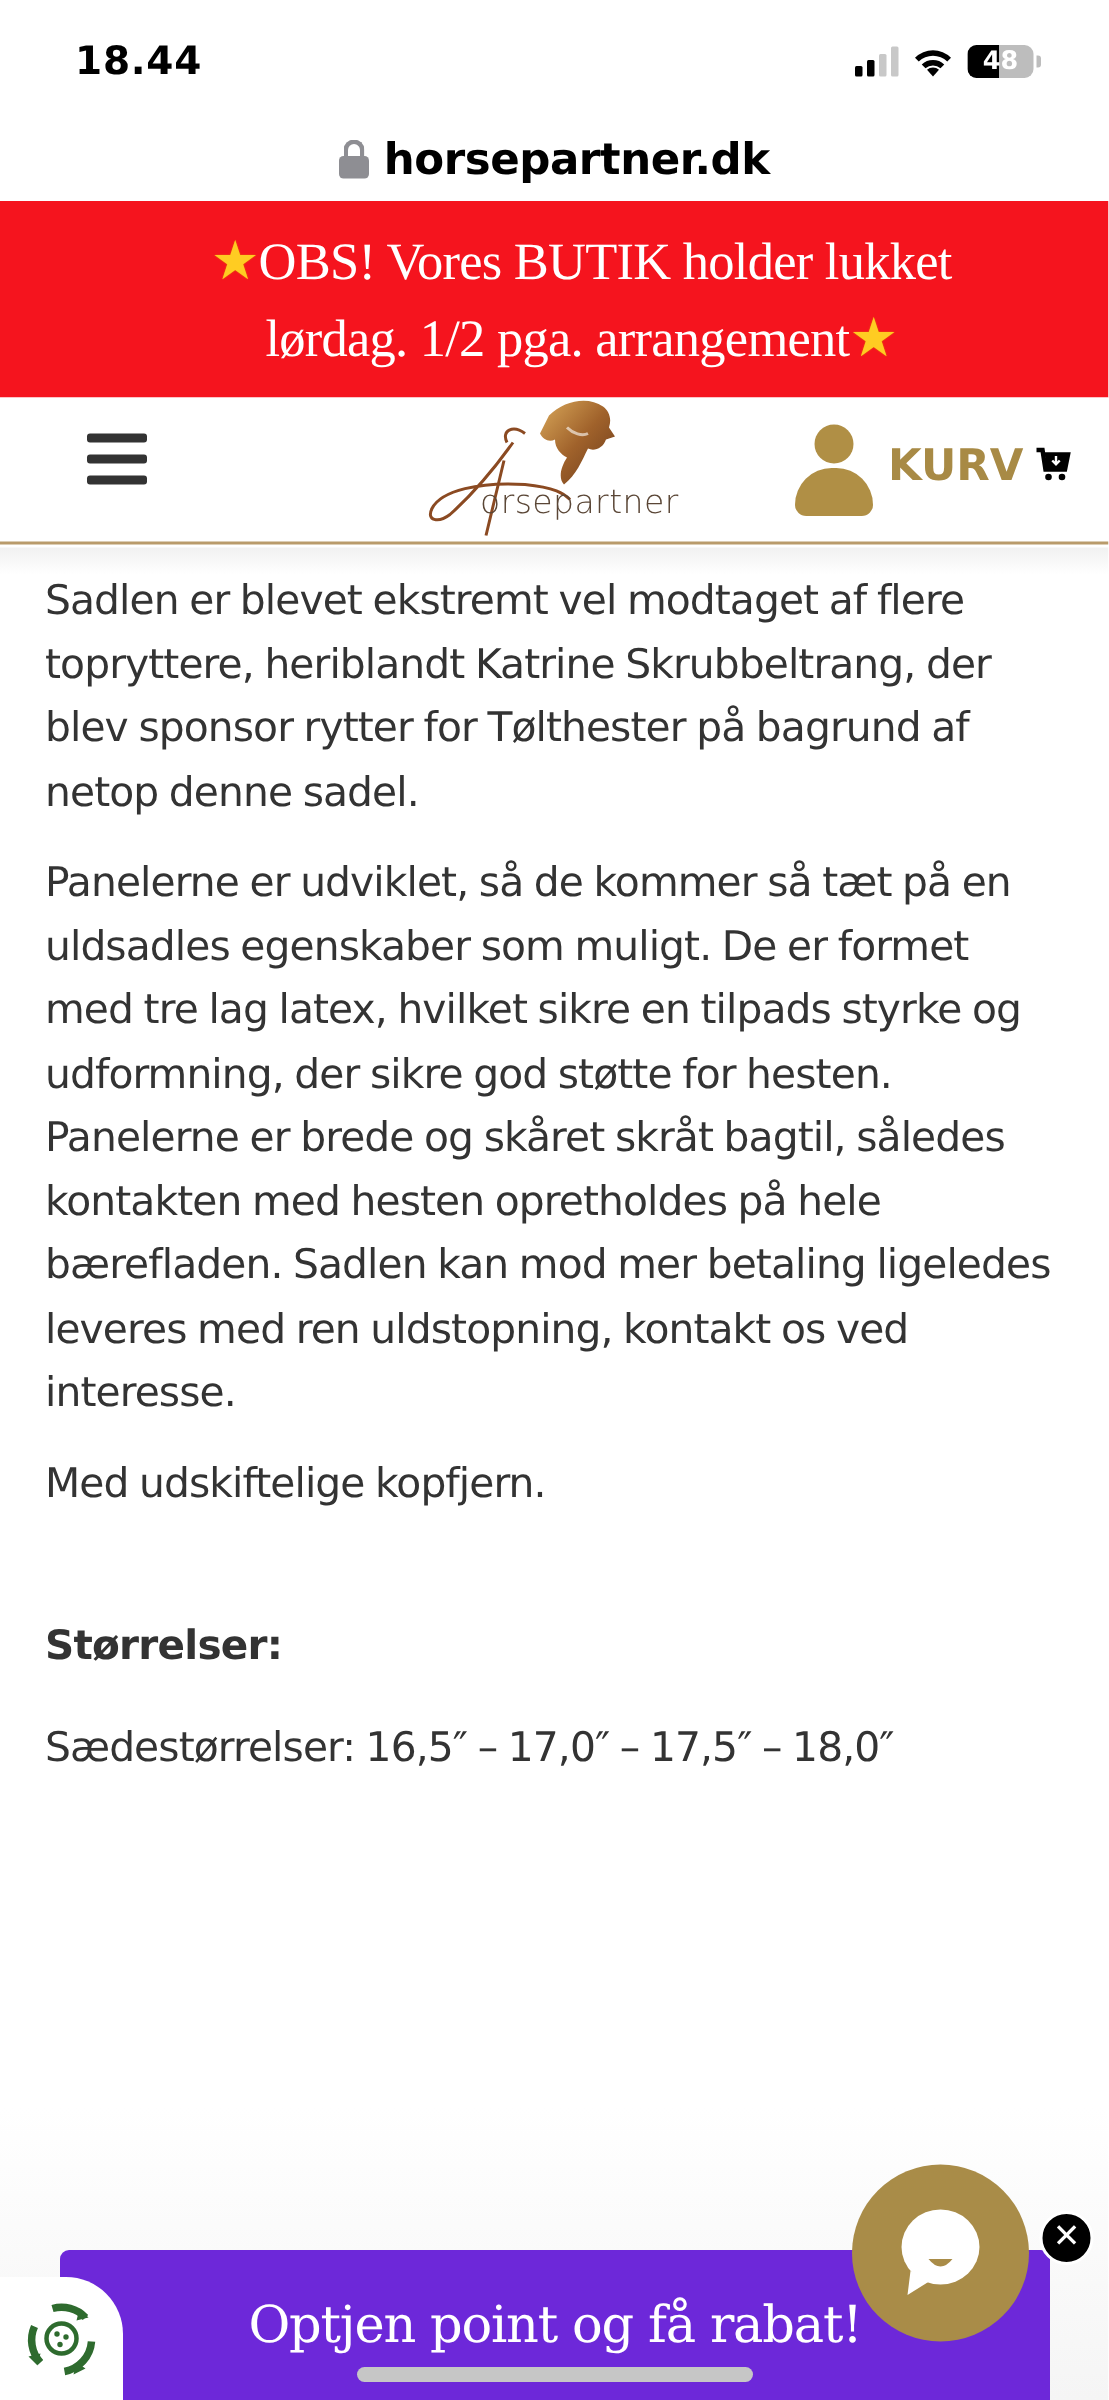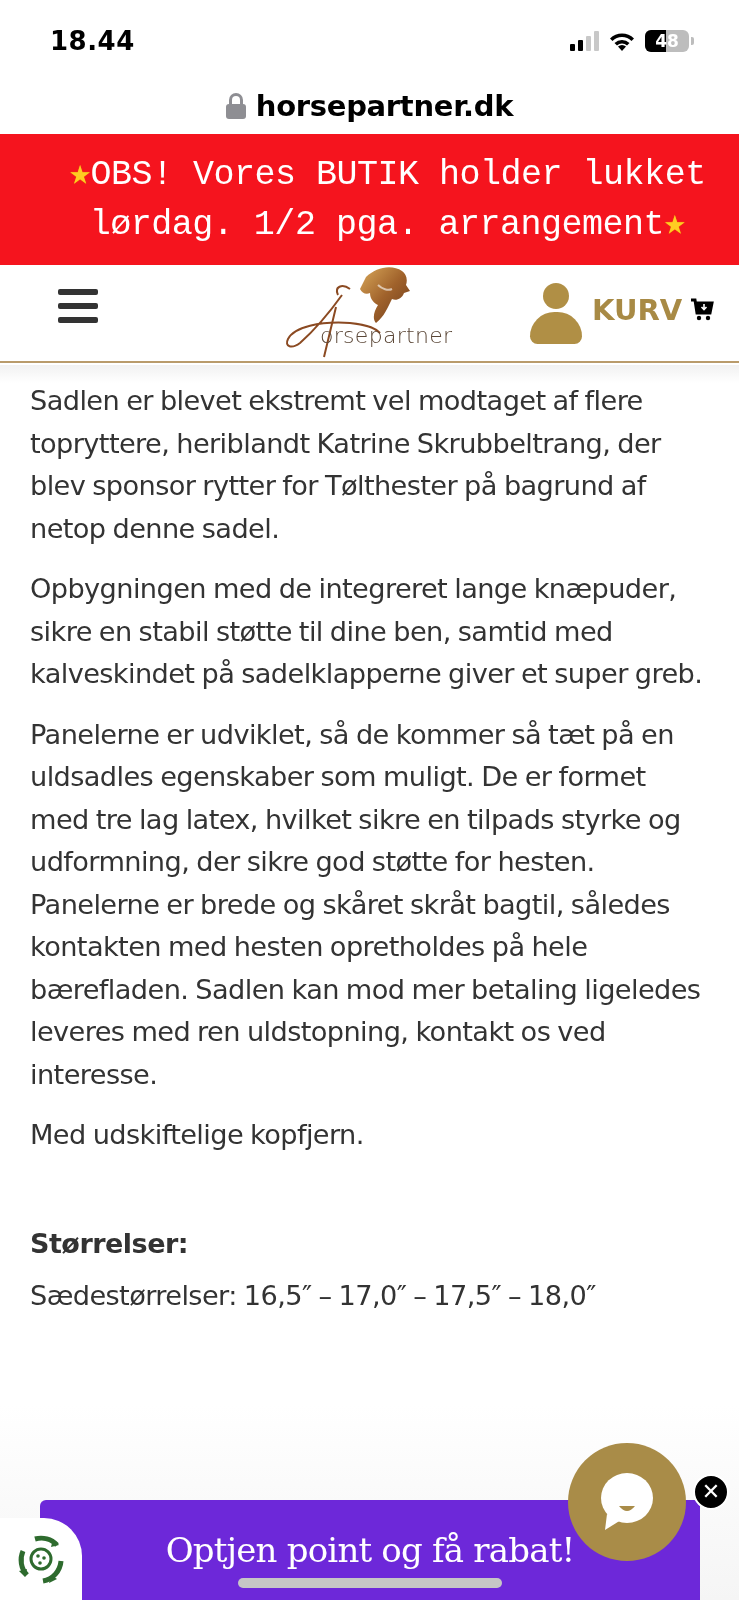--- a/index.html
+++ b/index.html
@@ -20,39 +20,39 @@
 
     
     .url-bar { position: absolute; top: 78px; left: 0; width: 739px; height: 56px; display: flex; justify-content: center; align-items: center; gap: 10px; background: #fff; }
     .lock-icon { position: relative; width: 20px; height: 26px; }
     .lock-icon .shackle { position: absolute; left: 3px; top: 0; width: 14px; height: 14px; border: 3px solid #8e8e93; border-bottom: none; border-radius: 7px 7px 0 0; }
     .lock-icon .body { position: absolute; left: 0; top: 11px; width: 20px; height: 15px; background: #8e8e93; border-radius: 3px; }
     .url-text { font-family: "DejaVu Sans", sans-serif; font-size: 29px; font-weight: bold; color: #000; letter-spacing: -0.3px; }
 
     
     .announce { position: absolute; top: 134px; left: 0; width: 739px; height: 131px; background: #f5141e; color: #fff; text-align: center; display: flex; flex-direction: column; justify-content: center; }
-    .announce-line { font-family: Liberation Mono, monospace; font-size: 35px; line-height: 50px; letter-spacing: -0.5px; font-weight: normal; margin-left: 36px; }
+    .announce-line { font-family: Liberation Serif, serif; font-size: 35px; line-height: 50px; letter-spacing: -0.5px; font-weight: normal; margin-left: 36px; }
     .star { display: inline-block; color: #ffcc22; text-shadow: 0 0 1px #e09000; font-size: 36px; }
 
     
     .site-header { position: absolute; top: 265px; left: 0; width: 739px; height: 98px; background: #fff; border-bottom: 2px solid #b99b6b; }
     .hamburger { position: absolute; left: 58px; top: 24px; width: 40px; height: 34px; display: flex; flex-direction: column; justify-content: space-between; }
     .hamburger span { display: block; height: 6px; background: #333; border-radius: 2px; }
     .logo { position: absolute; left: 280px; top: 0; width: 180px; height: 120px; }
     .logo-text { position: absolute; left: 40px; top: 58px; font-family: "DejaVu Sans", sans-serif; font-size: 22px; color: #5a4636; letter-spacing: 0.3px; font-weight: 300; }
     .account-icon { position: absolute; left: 530px; top: 18px; width: 52px; height: 62px; }
     .account-icon .head { position: absolute; left: 13px; top: 0; width: 26px; height: 26px; border-radius: 50%; background: #b08f45; }
     .account-icon .torso { position: absolute; left: 0; top: 29px; width: 52px; height: 32px; border-radius: 26px 26px 8px 8px; background: #b08f45; }
     .kurv-label { position: absolute; left: 592px; top: 28px; font-family: "DejaVu Sans", sans-serif; font-weight: bold; font-size: 29px; color: #a88a45; }
     .cart-icon { position: absolute; left: 690px; top: 33px; width: 24px; height: 24px; }
 
     
     .content { position: absolute; top: 365px; left: 0; width: 739px; height: 1235px; background: linear-gradient(#f1f1f1 0px, #ffffff 18px, #ffffff 1040px, #f5f5f5 1235px); padding: 15px 30px 0 30px; }
     .para { font-family: "DejaVu Sans", sans-serif; font-size: 27.2px; line-height: 42.5px; color: #333; margin-bottom: 18px; letter-spacing: -0.6px; word-spacing: -1px; }
-    .heading { font-family: "DejaVu Sans", sans-serif; font-weight: bold; font-size: 27px; line-height: 42px; color: #333; margin-top: 66px; margin-bottom: 10px; letter-spacing: -0.5px; }
+    .heading { font-family: "DejaVu Sans", sans-serif; font-weight: bold; font-size: 27px; line-height: 42px; color: #333; margin-top: 66px; margin-bottom: 26px; letter-spacing: -0.5px; }
 
     
     .rewards-bar { position: absolute; left: 40px; top: 1500px; width: 660px; height: 100px; background: #6d28d9; border-radius: 6px 6px 0 0; display: flex; justify-content: center; align-items: flex-start; padding-top: 30px; }
     .rewards-text { font-family: "DejaVu Serif", serif; font-size: 34px; color: #fff; letter-spacing: -0.8px; }
     .rewards-badge { position: absolute; left: 0; top: 1518px; width: 82px; height: 82px; background: #fff; border-radius: 0 38px 0 0; display: flex; align-items: center; justify-content: center; }
 
     
     .chat-button { position: absolute; left: 568px; top: 1443px; width: 118px; height: 118px; border-radius: 50%; background: #a98c48; display: flex; align-items: center; justify-content: center; }
     .close-chat { position: absolute; left: 693px; top: 1474px; width: 36px; height: 36px; border-radius: 50%; background: #000; border: 2px solid #fff; display: flex; align-items: center; justify-content: center; color: #fff; font-family: "DejaVu Sans", sans-serif; font-weight: bold; font-size: 22px; line-height: 1; }
 
@@ -139,21 +139,20 @@
     <path d="M1 2 H5 L7 15 H20 L22 5 H6" stroke="#000" stroke-width="3" fill="none"></path>
     <rect x="7" y="5" width="14" height="9" fill="#000"></rect>
     <path d="M14 6 V11 M11.5 9 L14 11.5 L16.5 9" stroke="#fff" stroke-width="1.6" fill="none"></path>
     <circle cx="9" cy="20" r="2.2" fill="#000"></circle>
     <circle cx="18" cy="20" r="2.2" fill="#000"></circle>
   </svg>
 </div>
 
 <div class="content">
   <p class="para">Sadlen er blevet ekstremt vel modtaget af flere topryttere, heriblandt Katrine Skrubbeltrang, der blev sponsor rytter for Tølthester på bagrund af netop denne sadel.</p>
-  <p class="para">Opbygningen med de integreret lange knæpuder, sikre en stabil støtte til dine ben, samtid med kalveskindet på sadelklapperne giver et super greb.</p>
   <p class="para">Panelerne er udviklet, så de kommer så tæt på en uldsadles egenskaber som muligt. De er formet med tre lag latex, hvilket sikre en tilpads styrke og udformning, der sikre god støtte for hesten. Panelerne er brede og skåret skråt bagtil, således kontakten med hesten opretholdes på hele bærefladen. Sadlen kan mod mer betaling ligeledes leveres med ren uldstopning, kontakt os ved interesse.</p>
   <p class="para">Med udskiftelige kopfjern.</p>
   <h3 class="heading">Størrelser:</h3>
   <p class="para">Sædestørrelser: 16,5″ – 17,0″ – 17,5″ – 18,0″</p>
 </div>
 
 <div class="rewards-bar">
   <span class="rewards-text">Optjen point og få rabat!</span>
 </div>
 <div class="rewards-badge">

